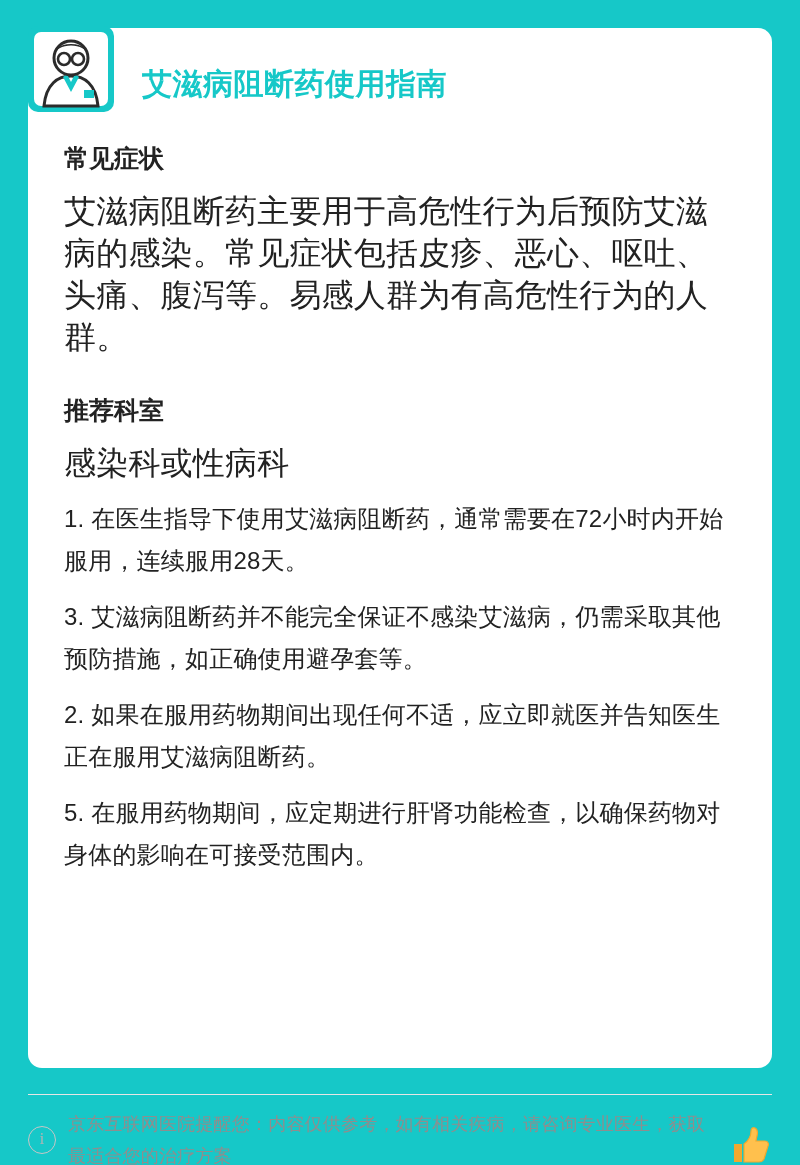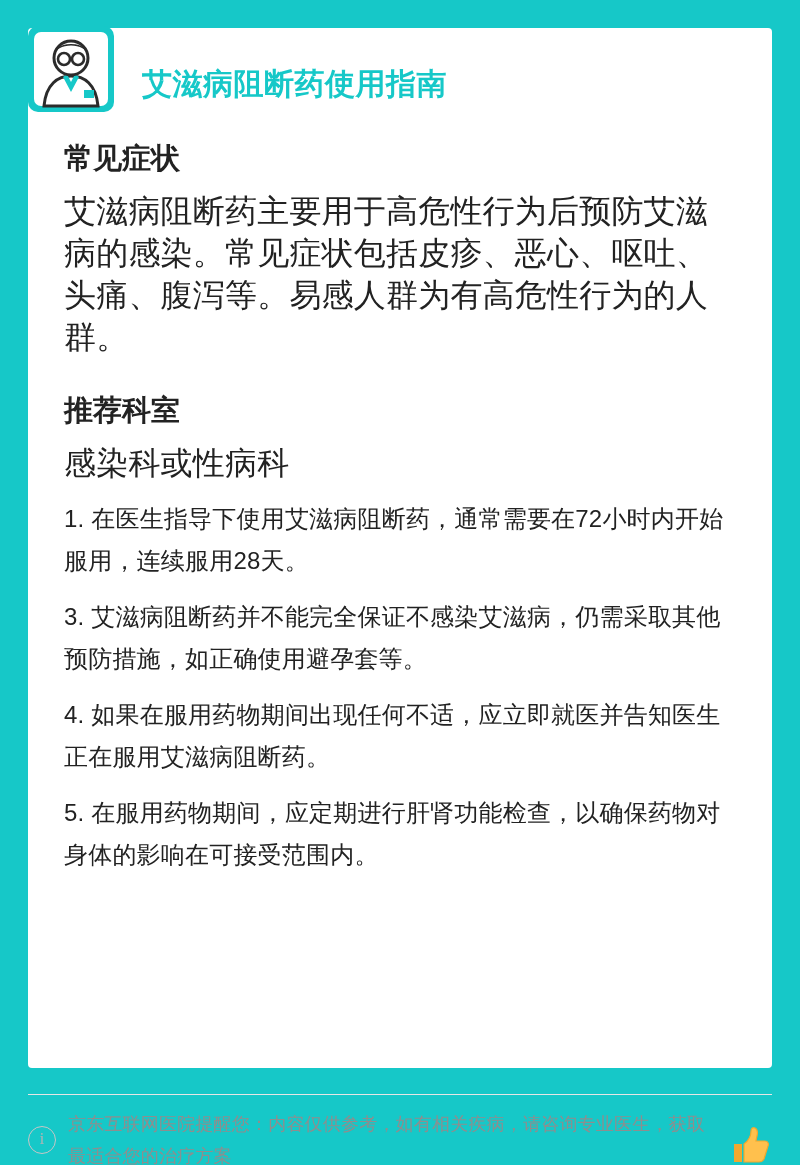--- a/index.html
+++ b/index.html
@@ -16,21 +16,21 @@
   .page {
     position: relative;
     width: 800px;
     height: 1165px;
     box-sizing: border-box;
     padding: 28px 28px 0 28px;
   }
   .card {
     position: relative;
     background: #ffffff;
-    border-radius: 4px;
+    border-radius: 14px;
     width: 744px;
     min-height: 1040px;
     box-sizing: border-box;
     padding: 34px 36px 30px 36px;
   }
   
   .avatar {
     position: absolute;
     left: 28px;
     top: 26px;
@@ -40,21 +40,21 @@
   }
   .title {
     margin: 0 0 0 78px;
     font-size: 30px;
     font-weight: bold;
     color: #16c8c8;
     letter-spacing: 0.5px;
     line-height: 44px;
   }
   .section-title {
-    font-size: 29px;
+    font-size: 25px;
     font-weight: bold;
     color: #222222;
     margin: 34px 0 14px 0;
     line-height: 36px;
   }
   .para {
     font-size: 32px;
     color: #222222;
     line-height: 42px;
     margin: 0 0 6px 0;
@@ -143,21 +143,21 @@
     <h1 class="title">艾滋病阻断药使用指南</h1>
 
     <h2 class="section-title">常见症状</h2>
     <p class="para">艾滋病阻断药主要用于高危性行为后预防艾滋病的感染。常见症状包括皮疹、恶心、呕吐、头痛、腹泻等。易感人群为有高危性行为的人群。</p>
 
     <h2 class="section-title">推荐科室</h2>
     <p class="para plain">感染科或性病科</p>
 
     <p class="list-item">1. 在医生指导下使用艾滋病阻断药，通常需要在72小时内开始服用，连续服用28天。</p>
     <p class="list-item">3. 艾滋病阻断药并不能完全保证不感染艾滋病，仍需采取其他预防措施，如正确使用避孕套等。</p>
-    <p class="list-item">4. 如果在服用药物期间出现任何不适，应立即就医并告知医生正在服用艾滋病阻断药。</p>
+    <p class="list-item">2. 如果在服用药物期间出现任何不适，应立即就医并告知医生正在服用艾滋病阻断药。</p>
     <p class="list-item">5. 在服用药物期间，应定期进行肝肾功能检查，以确保药物对身体的影响在可接受范围内。</p>
 
   </div>
 
   <div class="footer">
     <div class="footer-divider"></div>
     <div class="footer-icon">i</div>
     <div class="footer-text">京东互联网医院提醒您：内容仅供参考，如有相关疾病，请咨询专业医生，获取最适合您的治疗方案</div>
     <div class="thumb">
       <svg viewBox="0 0 44 44" width="44" height="44" aria-hidden="true">

